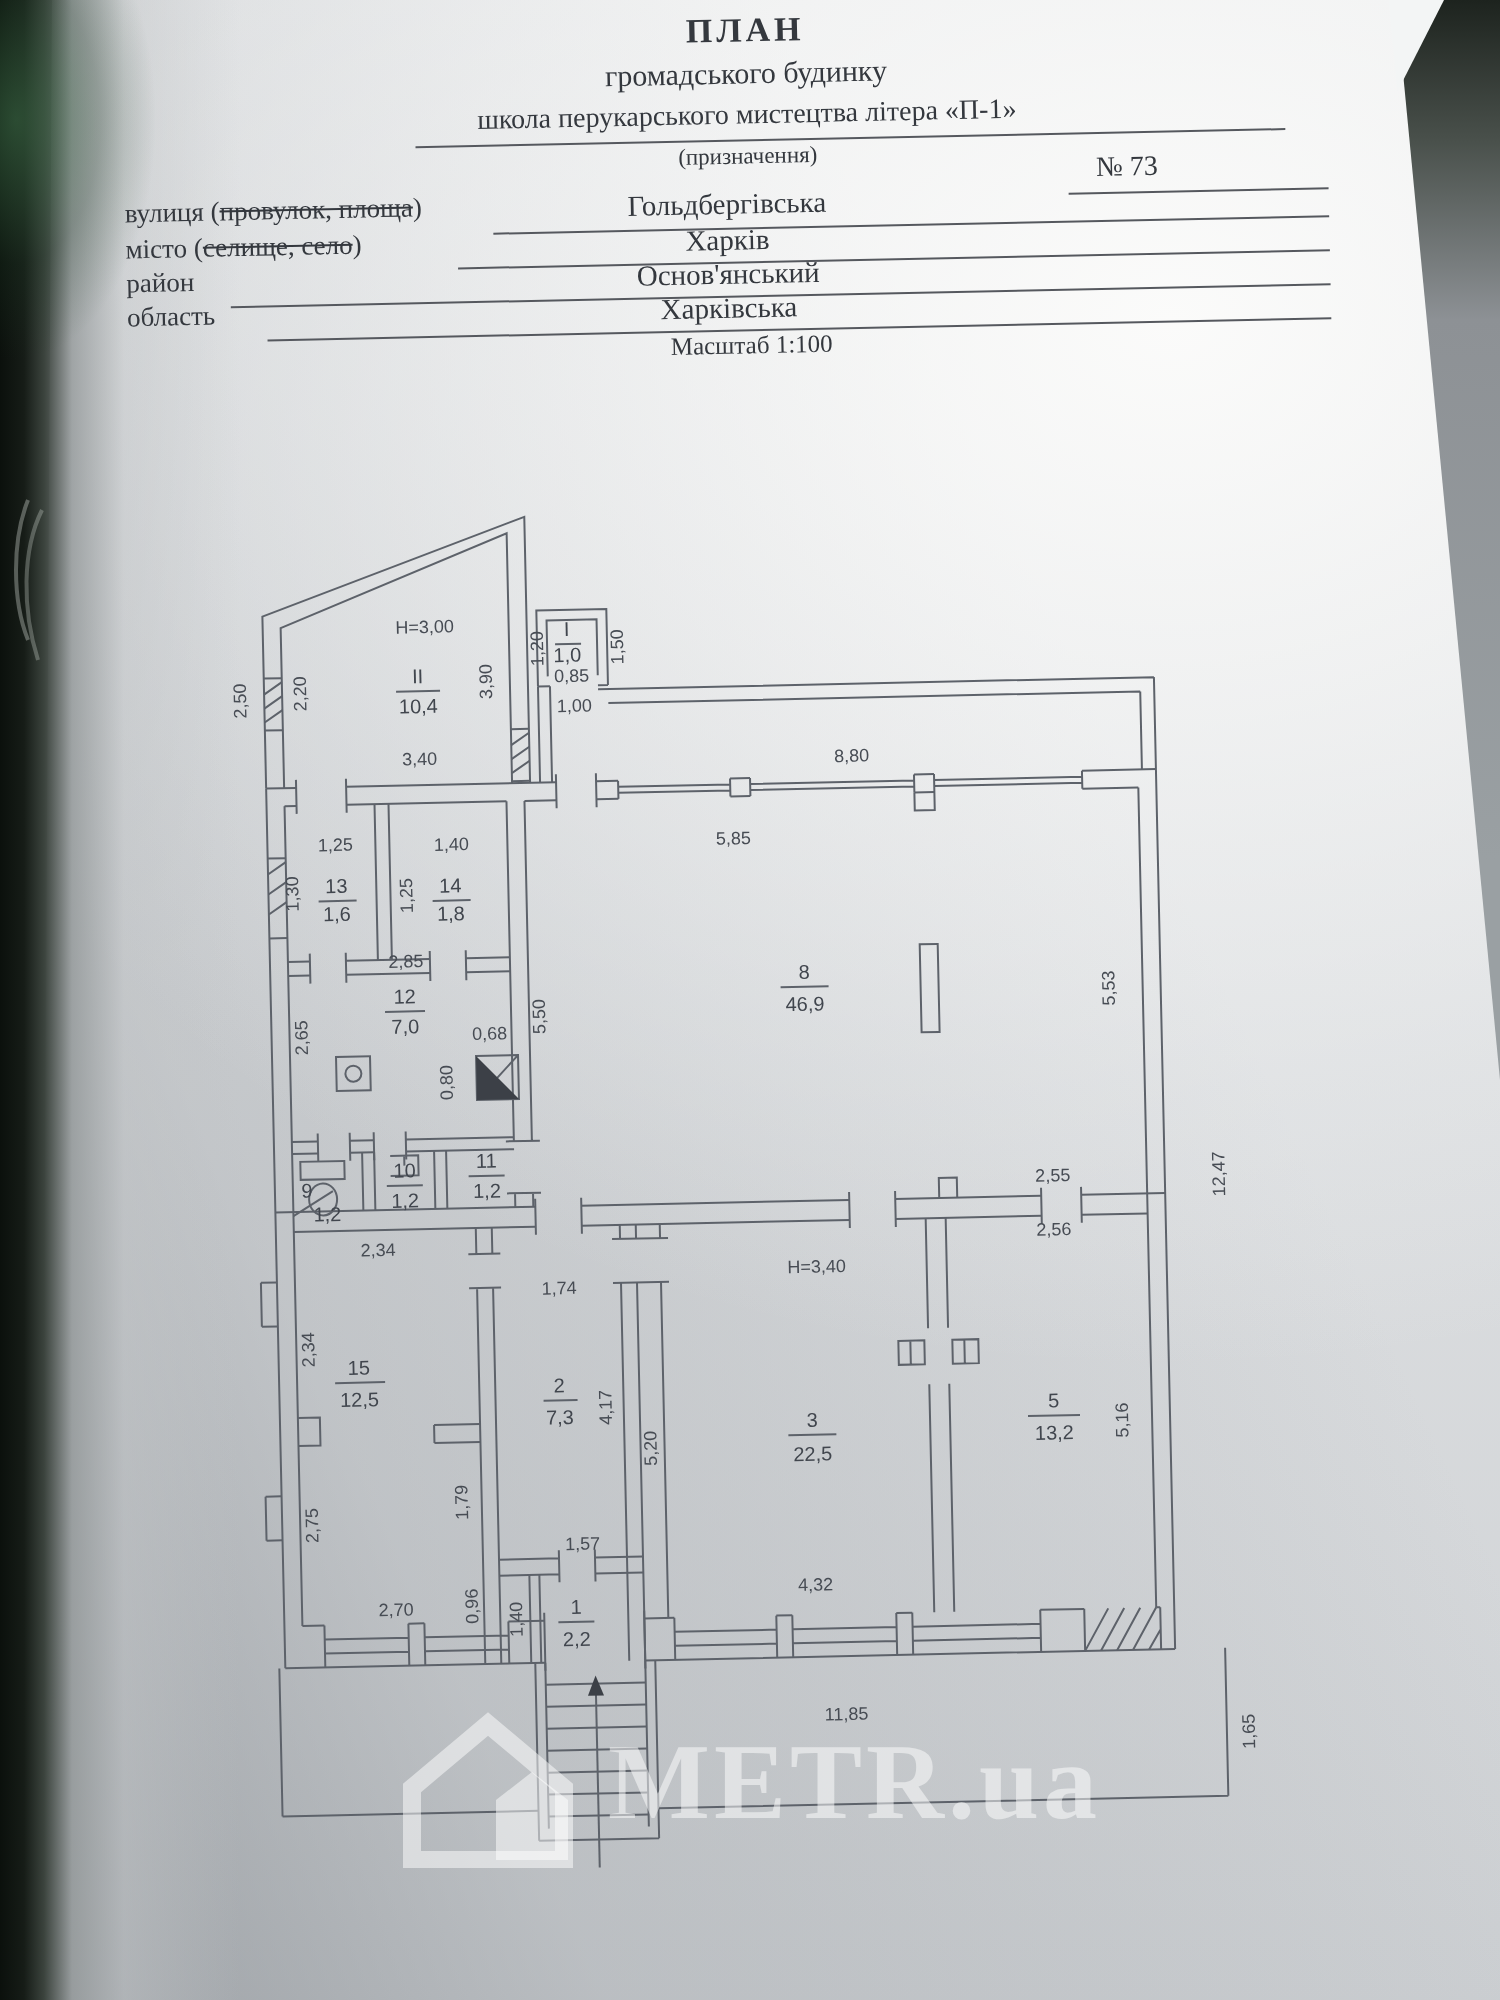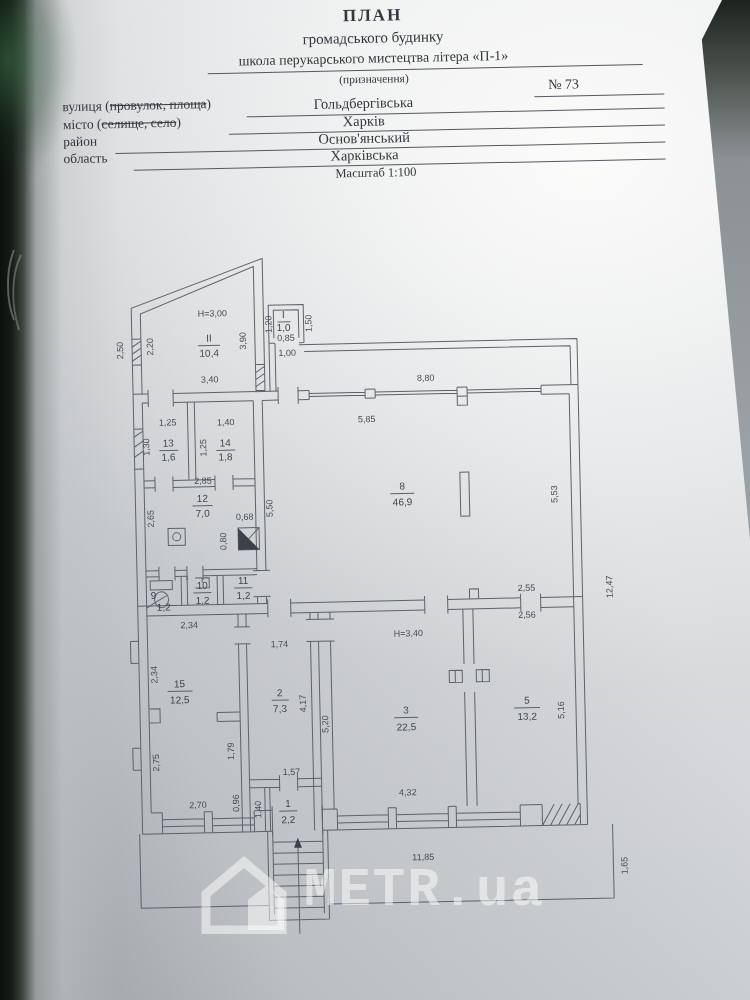--- a/index.html
+++ b/index.html
@@ -40,21 +40,21 @@
         transform:rotate(-1.25deg);transform-origin:50% 40%;}
   .plan svg{width:520px;height:700px;}
   .ln{stroke:#5d626a;stroke-width:1;fill:none;}
   .dk{fill:#3c4047;stroke:none;}
   text{font-family:"Liberation Sans",sans-serif;fill:#474c54;}
   .dim{font-size:9px;text-anchor:middle;}
   .rn{font-size:10px;text-anchor:middle;fill:#41464e;}
   
   .wm{position:absolute;left:198px;top:838px;width:380px;height:105px;display:flex;align-items:center;gap:10px;}
   .wm-text{font-size:54px;font-weight:bold;color:rgba(255,255,255,.5);letter-spacing:2px;
-           font-family:Liberation Mono, monospace;}
+           font-family:Liberation Serif, serif;}
   .scribble{position:absolute;left:0;top:228px;}
 </style>
 </head>
 <body>
 
 <div class="stage">
 
   <div class="paper"></div>
   <div class="underpage"></div>
   <div class="curl"></div>

